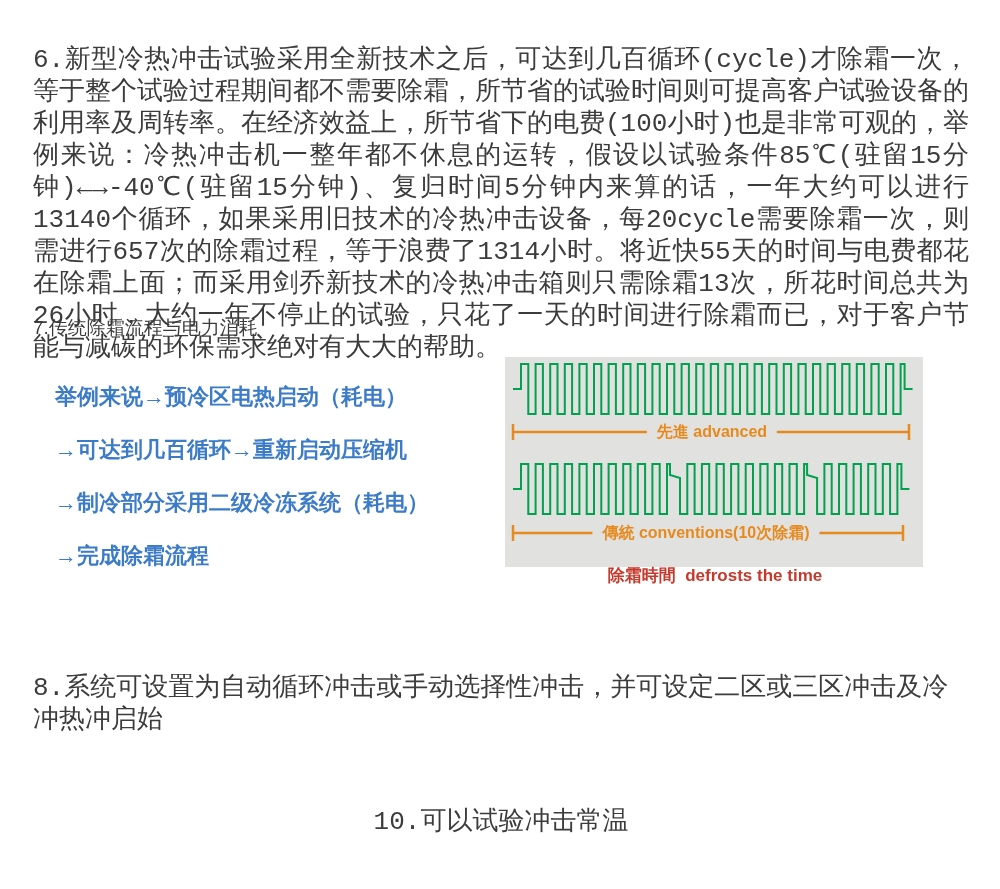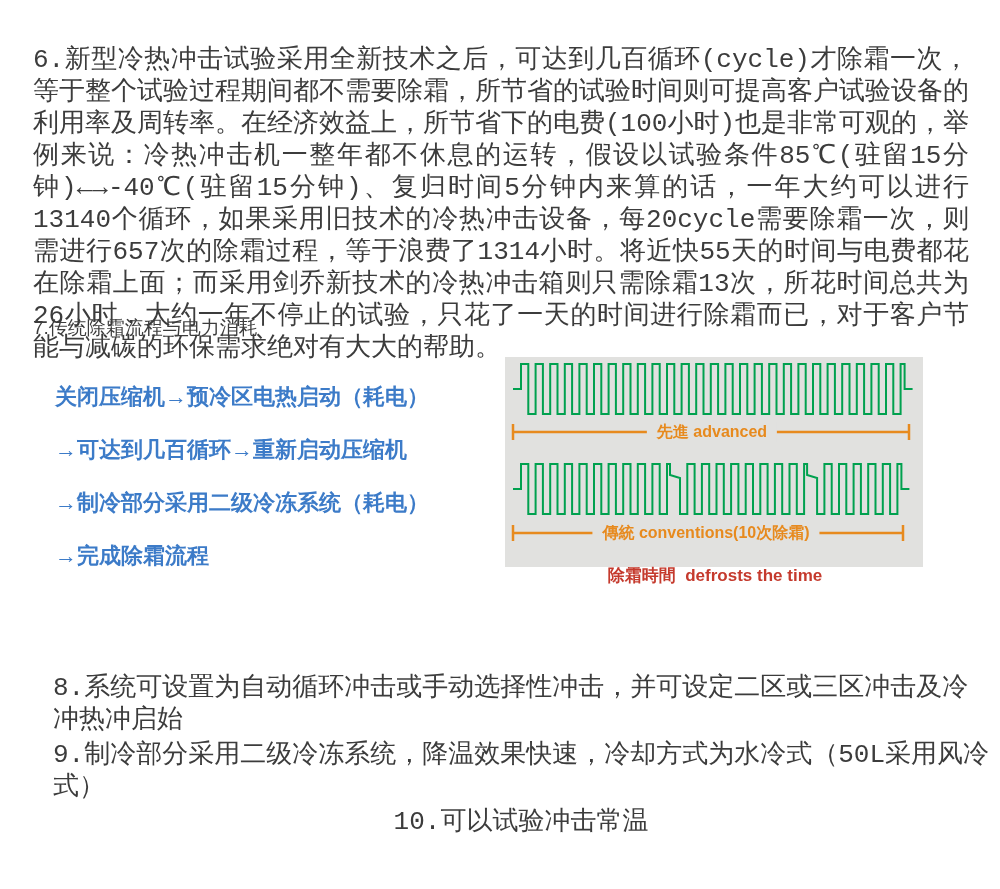--- a/index.html
+++ b/index.html
@@ -15,21 +15,21 @@
   body{font-family:"Liberation Sans","DejaVu Sans",sans-serif;}
   .page{position:relative;width:1000px;height:889px;background:#fff;overflow:hidden;}
 
   .body-text{
     position:absolute;left:33px;width:936px;
     color:var(--body-text);
     font-size:26px;line-height:32px;
     text-align:justify;
     font-family:Liberation Mono, monospace;
   }
-  .single-line{text-align:left;margin-left:20px;}
+  .single-line{text-align:left;}
 
   .heading{
     position:absolute;left:33px;
     color:var(--body-text);
     font-size:19px;line-height:32px;
   }
 
   .flow-list{position:absolute;left:55px;top:370px;width:440px;}
   .flow-step{
     color:var(--flow-blue);
@@ -62,21 +62,21 @@
 </head>
 <body>
 
 <div class="page">
 
   <p class="body-text" style="top:44px;">6.新型冷热冲击试验采用全新技术之后，可达到几百循环(cycle)才除霜一次，等于整个试验过程期间都不需要除霜，所节省的试验时间则可提高客户试验设备的利用率及周转率。在经济效益上，所节省下的电费(100小时)也是非常可观的，举例来说：冷热冲击机一整年都不休息的运转，假设以试验条件85℃(驻留15分钟)←→-40℃(驻留15分钟)、复归时间5分钟内来算的话，一年大约可以进行13140个循环，如果采用旧技术的冷热冲击设备，每20cycle需要除霜一次，则需进行657次的除霜过程，等于浪费了1314小时。将近快55天的时间与电费都花在除霜上面；而采用剑乔新技术的冷热冲击箱则只需除霜13次，所花时间总共为26小时，大约一年不停止的试验，只花了一天的时间进行除霜而已，对于客户节能与减碳的环保需求绝对有大大的帮助。</p>
 
   <h3 class="heading" style="top:312px;font-weight:normal;">7.传统除霜流程与电力消耗</h3>
 
   <div class="flow-list">
-    <div class="flow-step">关闭压缩机→预冷区电热启动（耗电）</div>
+    <div class="flow-step">举例来说→预冷区电热启动（耗电）</div>
     <div class="flow-step">→可达到几百循环→重新启动压缩机</div>
     <div class="flow-step">→制冷部分采用二级冷冻系统（耗电）</div>
     <div class="flow-step">→完成除霜流程</div>
   </div>
 
   <div class="diagram">
     <svg width="418" height="233" viewBox="0 0 418 233">
       <polyline class="wave" points="8,32 16,32 16,7 23.3,7 23.3,57 30.6,57 30.6,7 37.9,7 37.9,57 45.199999999999996,57 45.199999999999996,7 52.49999999999999,7 52.49999999999999,57 59.79999999999999,57 59.79999999999999,7 67.1,7 67.1,57 74.39999999999999,57 74.39999999999999,7 81.69999999999999,7 81.69999999999999,57 88.99999999999999,57 88.99999999999999,7 96.29999999999998,7 96.29999999999998,57 103.59999999999998,57 103.59999999999998,7 110.89999999999998,7 110.89999999999998,57 118.19999999999997,57 118.19999999999997,7 125.49999999999997,7 125.49999999999997,57 132.79999999999998,57 132.79999999999998,7 140.1,7 140.1,57 147.4,57 147.4,7 154.70000000000002,7 154.70000000000002,57 162.00000000000003,57 162.00000000000003,7 169.30000000000004,7 169.30000000000004,57 176.60000000000005,57 176.60000000000005,7 183.90000000000006,7 183.90000000000006,57 191.20000000000007,57 191.20000000000007,7 198.50000000000009,7 198.50000000000009,57 205.8000000000001,57 205.8000000000001,7 213.1000000000001,7 213.1000000000001,57 220.40000000000012,57 220.40000000000012,7 227.70000000000013,7 227.70000000000013,57 235.00000000000014,57 235.00000000000014,7 242.30000000000015,7 242.30000000000015,57 249.60000000000016,57 249.60000000000016,7 256.90000000000015,7 256.90000000000015,57 264.20000000000016,57 264.20000000000016,7 271.50000000000017,7 271.50000000000017,57 278.8000000000002,57 278.8000000000002,7 286.1000000000002,7 286.1000000000002,57 293.4000000000002,57 293.4000000000002,7 300.7000000000002,7 300.7000000000002,57 308.0000000000002,57 308.0000000000002,7 315.30000000000024,7 315.30000000000024,57 322.60000000000025,57 322.60000000000025,7 329.90000000000026,7 329.90000000000026,57 337.2000000000003,57 337.2000000000003,7 344.5000000000003,7 344.5000000000003,57 351.8000000000003,57 351.8000000000003,7 359.1000000000003,7 359.1000000000003,57 366.4000000000003,57 366.4000000000003,7 373.70000000000033,7 373.70000000000033,57 381.00000000000034,57 381.00000000000034,7 388.30000000000035,7 388.30000000000035,57 395.60000000000036,57 395.60000000000036,7 399.60000000000036,7 399.60000000000036,32 407.60000000000036,32"></polyline>
       <line class="dim" x1="8" y1="75" x2="404" y2="75"></line>
       <line class="dim" x1="8" y1="67" x2="8" y2="83"></line>
@@ -86,17 +86,16 @@
       <line class="dim" x1="8" y1="168" x2="8" y2="184"></line>
       <line class="dim" x1="398" y1="168" x2="398" y2="184"></line>
     </svg>
     <span class="dim-label" style="left:207px;top:75px;">先進 advanced</span>
     <span class="dim-label" style="left:201px;top:176px;text-align:right;">傳統 conventions(10次除霜)</span>
     <span class="diagram-caption" style="left:210px;top:218px;">除霜時間  defrosts the time</span>
   </div>
 
   <p class="body-text single-line" style="top:672px;">8.系统可设置为自动循环冲击或手动选择性冲击，并可设定二区或三区冲击及冷冲热冲启始</p>
 
-  <p class="body-text single-line" style="top:739px;">9.制冷部分采用二级冷冻系统，降温效果快速，冷却方式为水冷式（50L采用风冷式）</p>
 
   <p class="body-text single-line" style="top:806px;text-align:center;">10.可以试验冲击常温</p>
 
 </div>
 
 </body></html>

